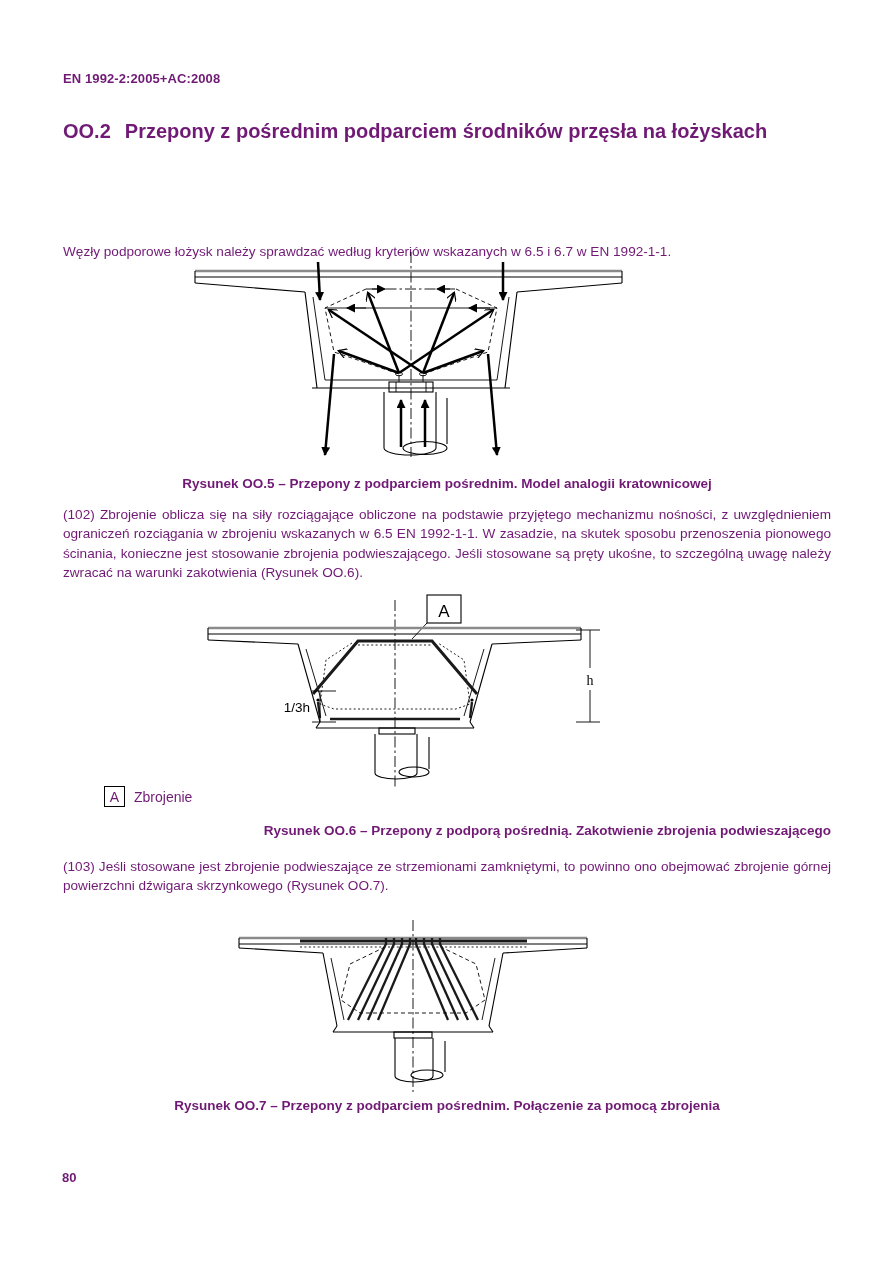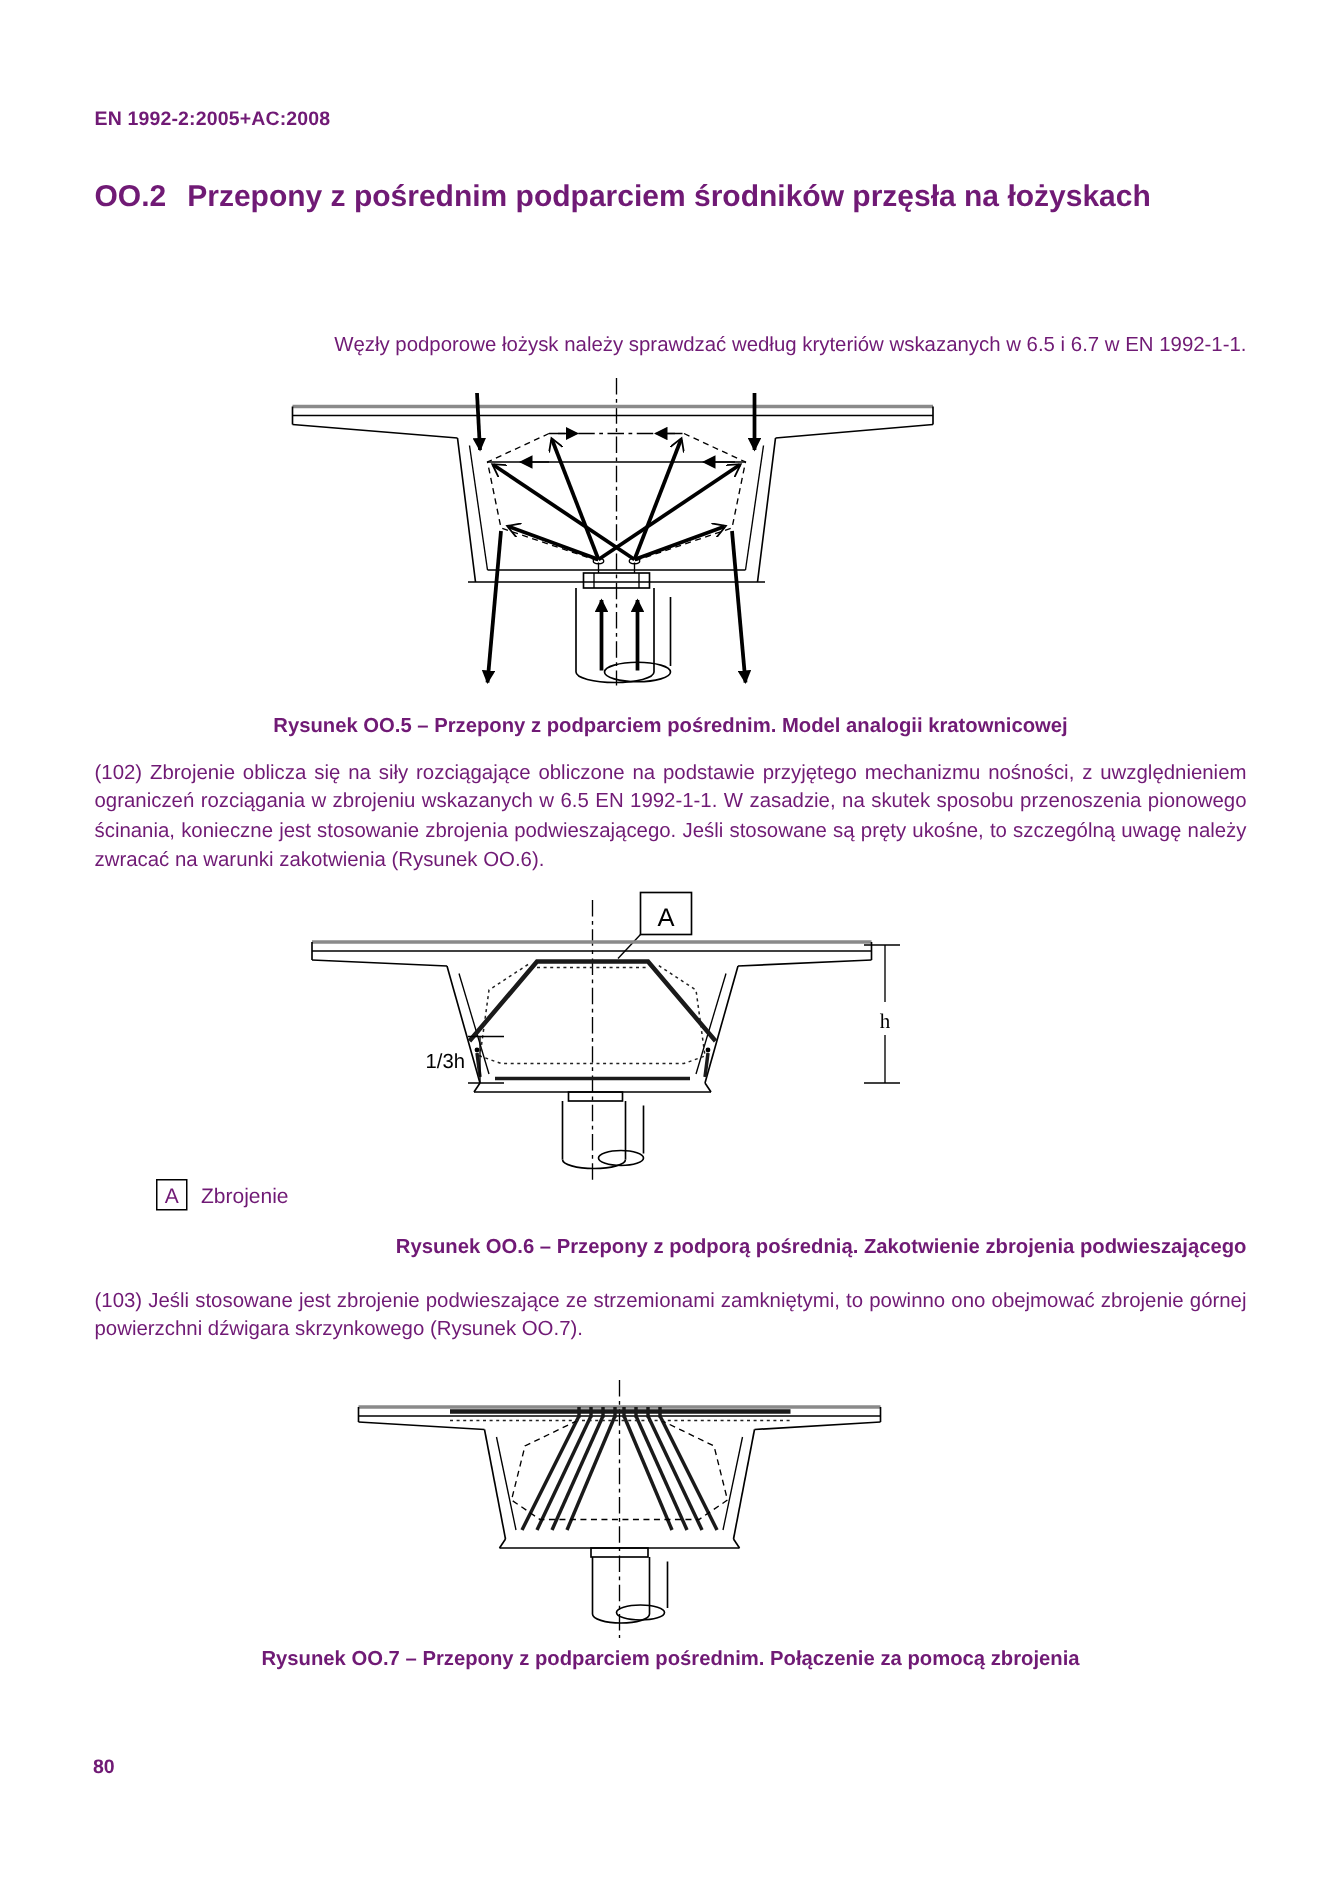--- a/index.html
+++ b/index.html
@@ -40,21 +40,21 @@
 
 <div id="page">
 
   <div class="abs doc-header">EN 1992-2:2005+AC:2008</div>
 
   <div class="abs sec-title">
     <span class="num">OO.2</span><span>Przepony z pośrednim podparciem środników przęsła na łożyskach</span>
   </div>
 
 
-  <div class="abs para nojust" style="top:220px;text-align:right;">Węzły podporowe łożysk należy sprawdzać według kryteriów wskazanych w 6.5 i 6.7 w EN 1992-1-1.</div>
+  <div class="abs para nojust" style="top:242px;">Węzły podporowe łożysk należy sprawdzać według kryteriów wskazanych w 6.5 i 6.7 w EN 1992-1-1.</div>
 
   <svg class="abs" style="left:180px;top:250px;" width="470" height="215" viewBox="180 250 470 215">
     <defs>
       <marker id="ah" markerUnits="userSpaceOnUse" markerWidth="10" markerHeight="9" refX="8" refY="4.5" orient="auto">
         <path d="M0,0 L9,4.5 L0,9 Z" fill="#000"></path>
       </marker>
       <marker id="ao" markerUnits="userSpaceOnUse" markerWidth="11" markerHeight="10" refX="7.5" refY="5" orient="auto">
         <path d="M0,0 L8.5,5 L0,10" fill="none" stroke="#000" stroke-width="1.2"></path>
       </marker>
     </defs>

